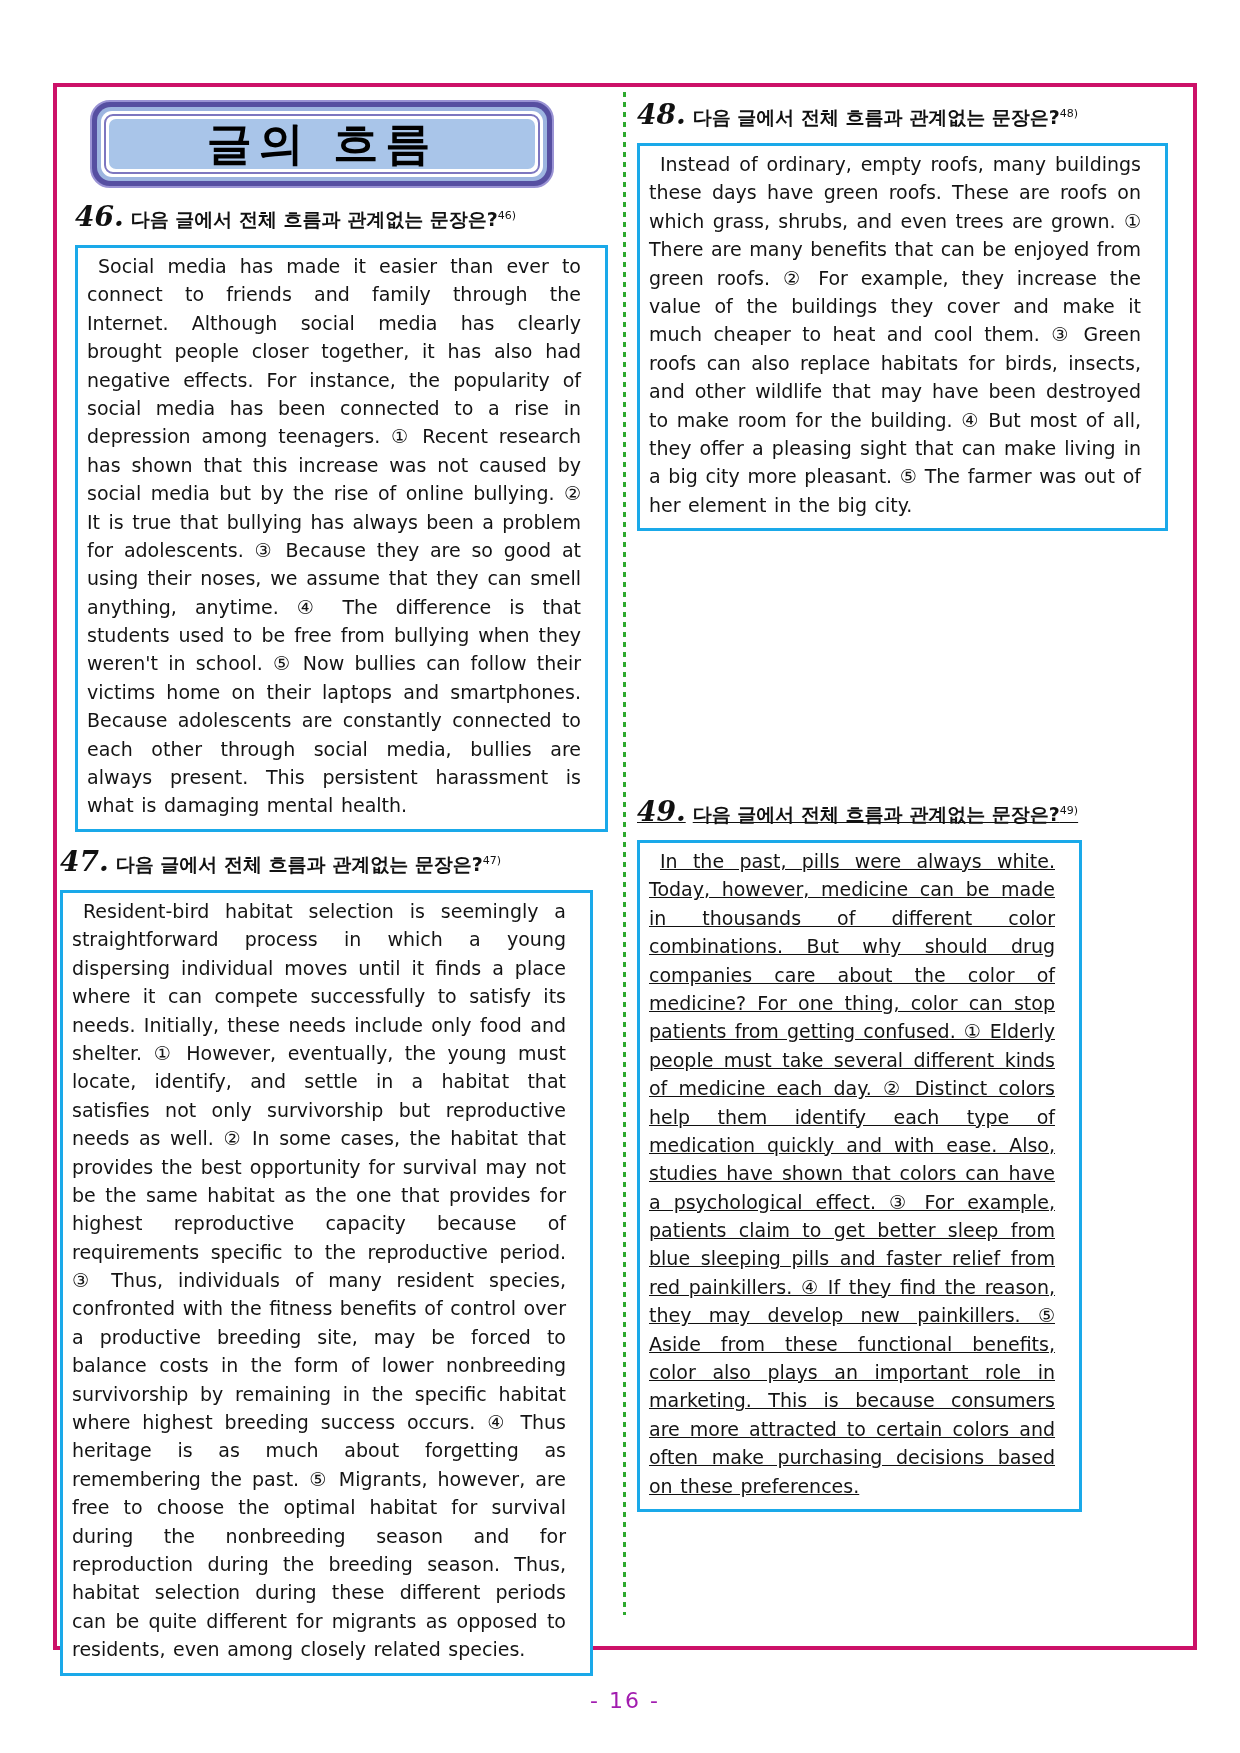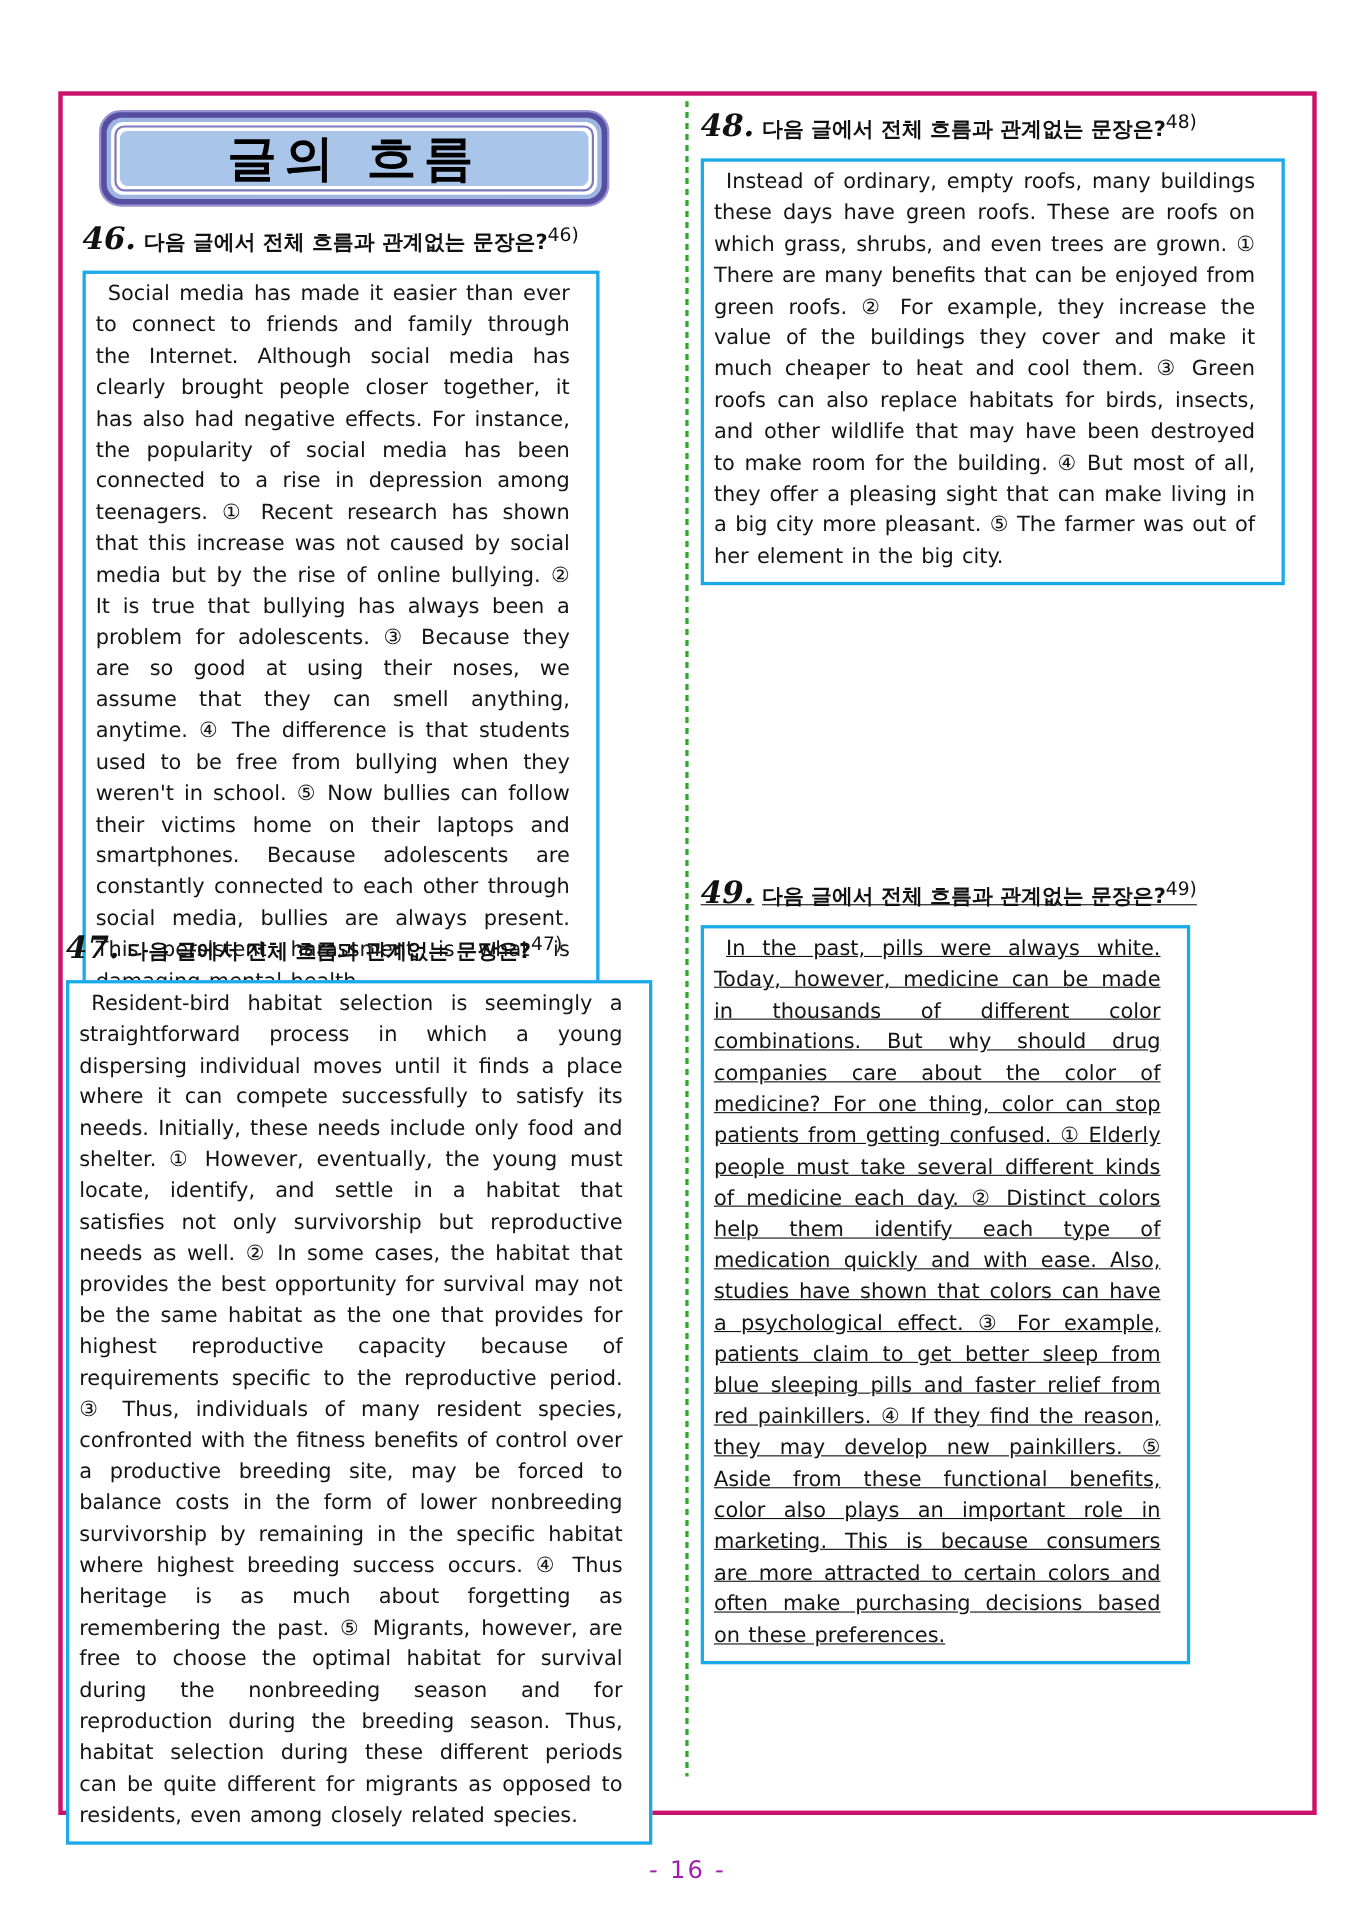--- a/index.html
+++ b/index.html
@@ -41,35 +41,35 @@
   .divider {
     position: absolute;
     left: 623px; top: 92px;
     width: 3px; height: 1523px;
     background: repeating-linear-gradient(to bottom,
       var(--divider, #2faa2f) 0px, var(--divider, #2faa2f) 5px,
       transparent 5px, transparent 10px);
   }
   
   .question { position: absolute; }
-  .q46 { left: 75px; top: 200px; width: 470px; }
+  .q46 { left: 75px; top: 200px; width: 533px; }
   .q47 { left: 60px; top: 845px; width: 533px; }
   .q48 { left: 637px; top: 98px;  width: 531px; }
   .q49 { left: 637px; top: 795px; width: 445px; text-decoration: underline; }
   .q-header {
     font-size: 19px; font-weight: bold;
     margin: 0 0 9px 0; white-space: nowrap;
     line-height: 34px;
   }
   .q-num {
     font-family: "DejaVu Serif", serif;
     font-style: italic; font-weight: bold;
     font-size: 28px; margin-right: 7px;
   }
-  .q-ref { font-size: 17px; font-weight: normal; vertical-align: super; line-height: 0; }
+  .q-ref { font-size: 11px; font-weight: normal; vertical-align: super; line-height: 0; }
   .passage-box {
     border: 3px solid var(--passage-box-border, #1aa9e9);
     background: #ffffff;
     padding: 4px 24px 9px 9px;
   }
   .passage {
     margin: 0;
     font-size: 19px;
     line-height: 1.495;
     text-align: justify;

